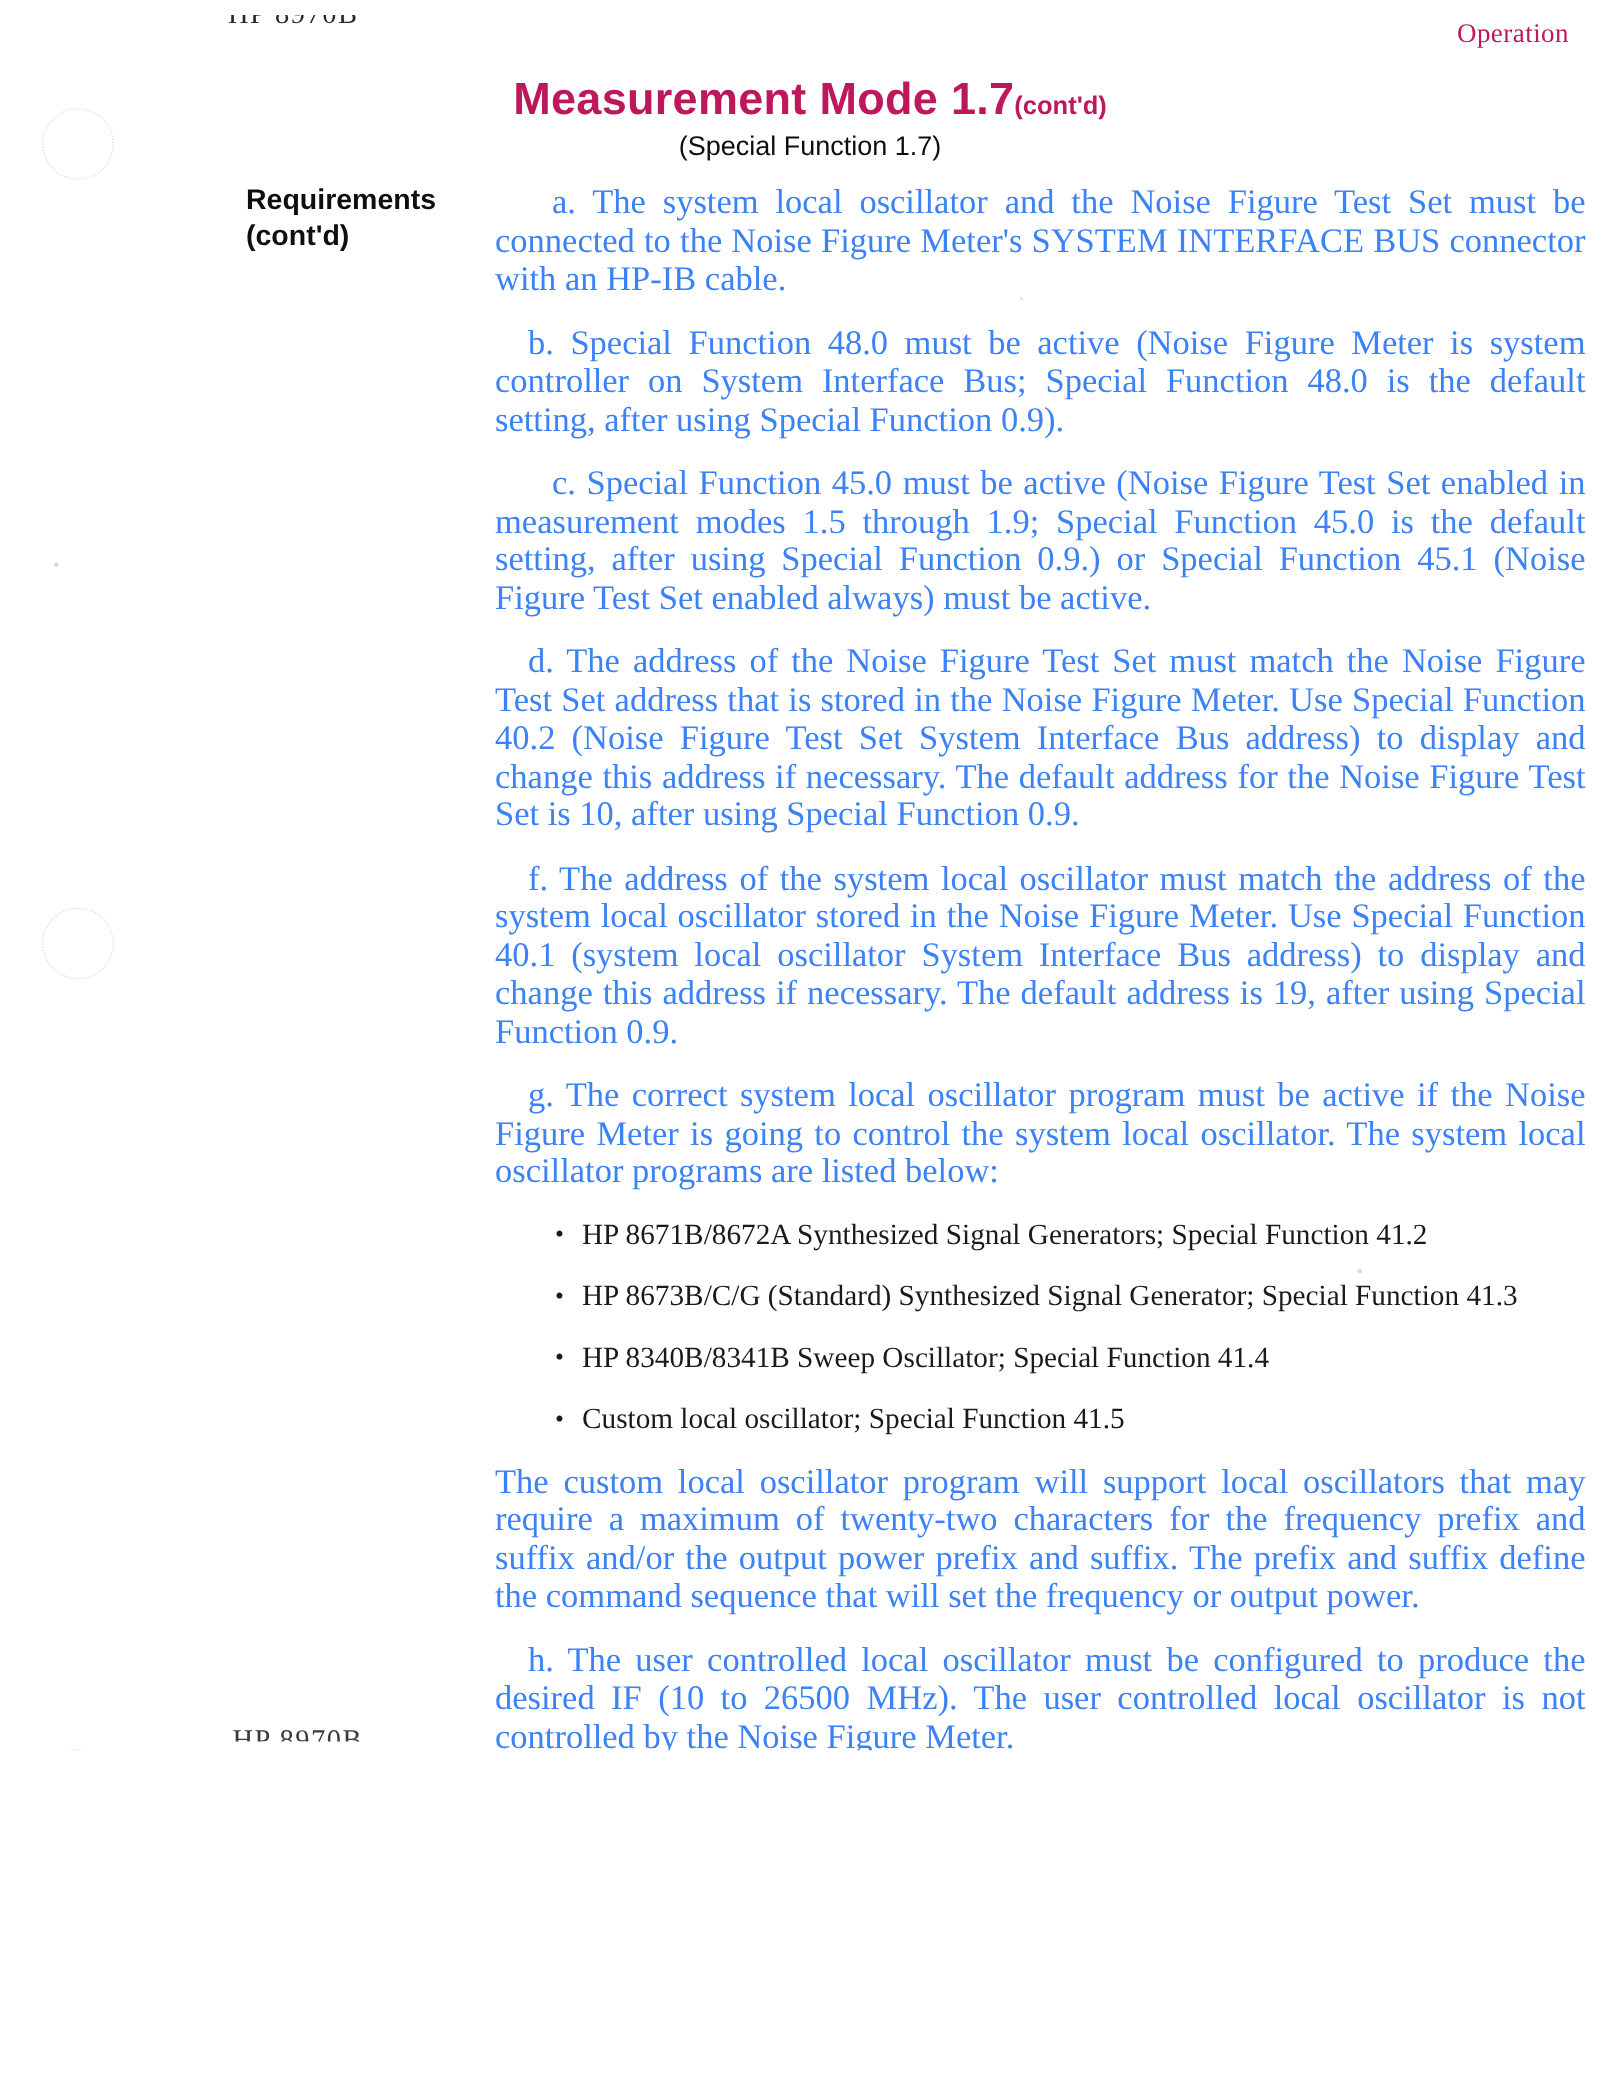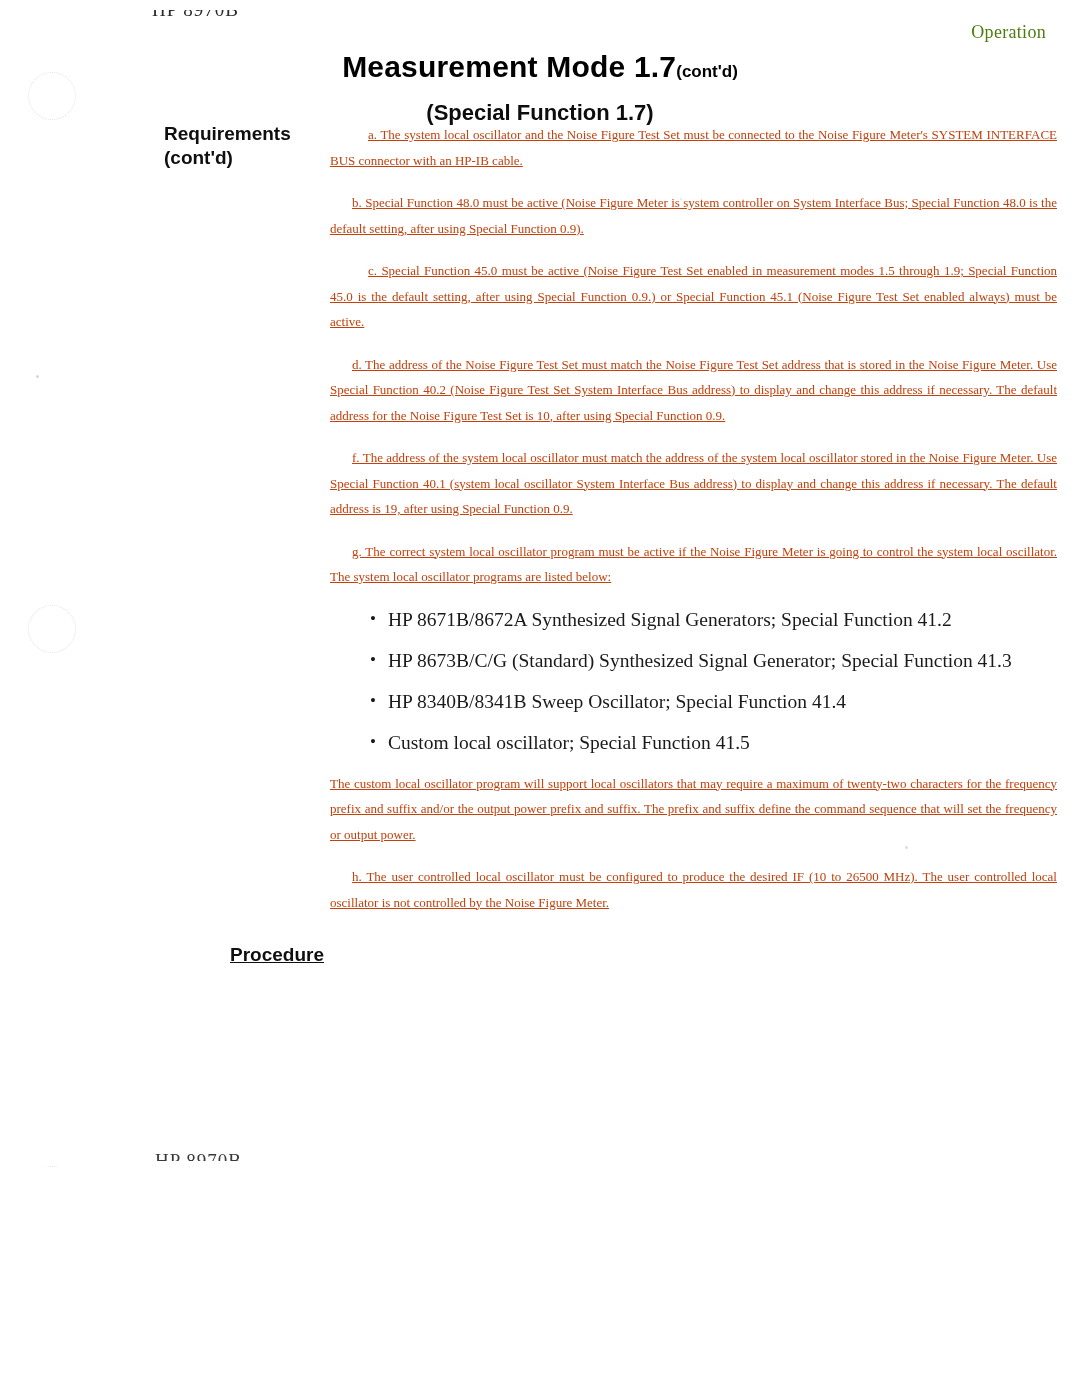--- a/index.html
+++ b/index.html
@@ -42,22 +42,21 @@
   .head-model span {
     display: block;
     position: relative;
     top: -11px;
     letter-spacing: 1px;
   }
   .head-section {
     right: 34px;
     top: 12px;
     font-size: 18px;
-    color: #4d7c0f;
-    margin-top: 10px;
+    color: #be185d;
   }
 
   
   .foot-model {
     position: absolute;
     left: 155px;
     bottom: 6px;
     height: 11px;
     overflow: hidden;
     font-size: 19px;
@@ -76,34 +75,34 @@
     left: 0;
     right: 0;
     top: 50px;
     text-align: center;
   }
   .title-main {
     font-family: "Liberation Sans", "DejaVu Sans", sans-serif;
     font-weight: bold;
     font-size: 30px;
     letter-spacing: 0.2px;
-    color: #000000;
+    color: #be185d;
     line-height: 1.1;
   }
   .title-cont {
     font-family: "Liberation Sans", "DejaVu Sans", sans-serif;
     font-weight: bold;
     font-size: 17px;
     letter-spacing: 0;
   }
   .title-sub {
     font-family: "Liberation Sans", "DejaVu Sans", sans-serif;
-    font-weight: bold;
-    font-size: 22px;
-    margin-top: 17px;
+    font-weight: normal;
+    font-size: 18px;
+    margin-top: 4px;
     color: #0d0d0d;
   }
 
   
   .body-area {
     position: absolute;
     left: 12px;
     top: 122px;
     width: 1080px;
   }
@@ -126,27 +125,26 @@
     left: 95px;
     width: 217px;
     text-decoration: underline;
   }
   .col-text {
     margin-left: 318px;
     margin-right: 35px;
   }
   p.para {
     margin: 0 0 17px 0;
-    font-size: 13px;
+    font-size: 23px;
     line-height: 25.5px;
     text-align: justify;
     text-justify: inter-word;
-    color: #c2410c;
+    color: #3b82f6;
     hyphens: none;
-    text-decoration: underline;
   }
   p.para.indent {
     text-indent: 22px;
   }
   p.para.indent-wide {
     text-indent: 38px;
   }
 
   ul.program-list {
     list-style: none;

